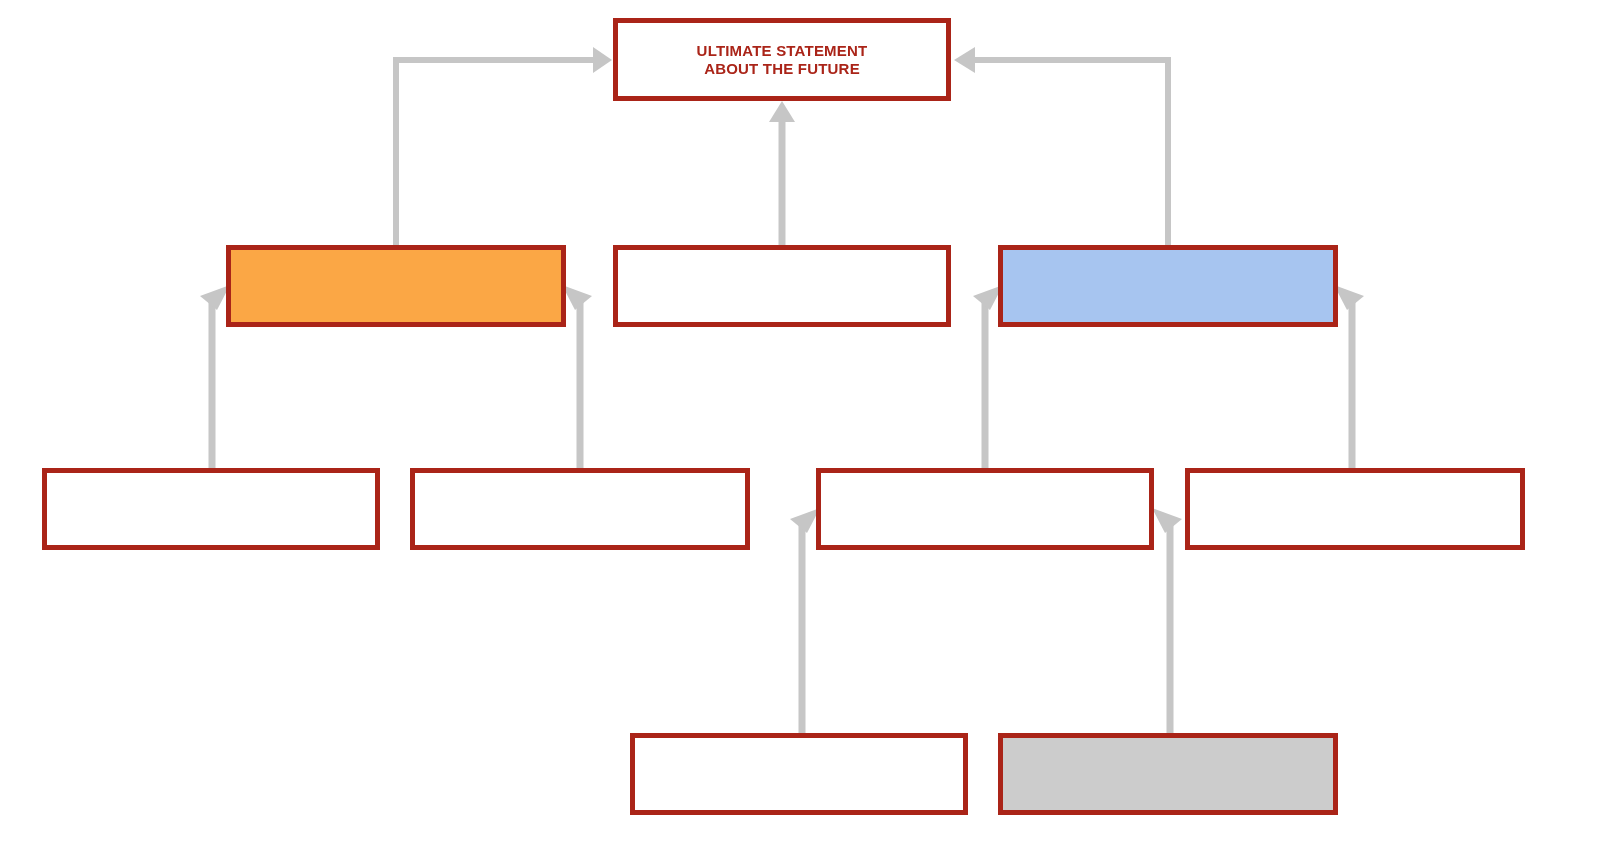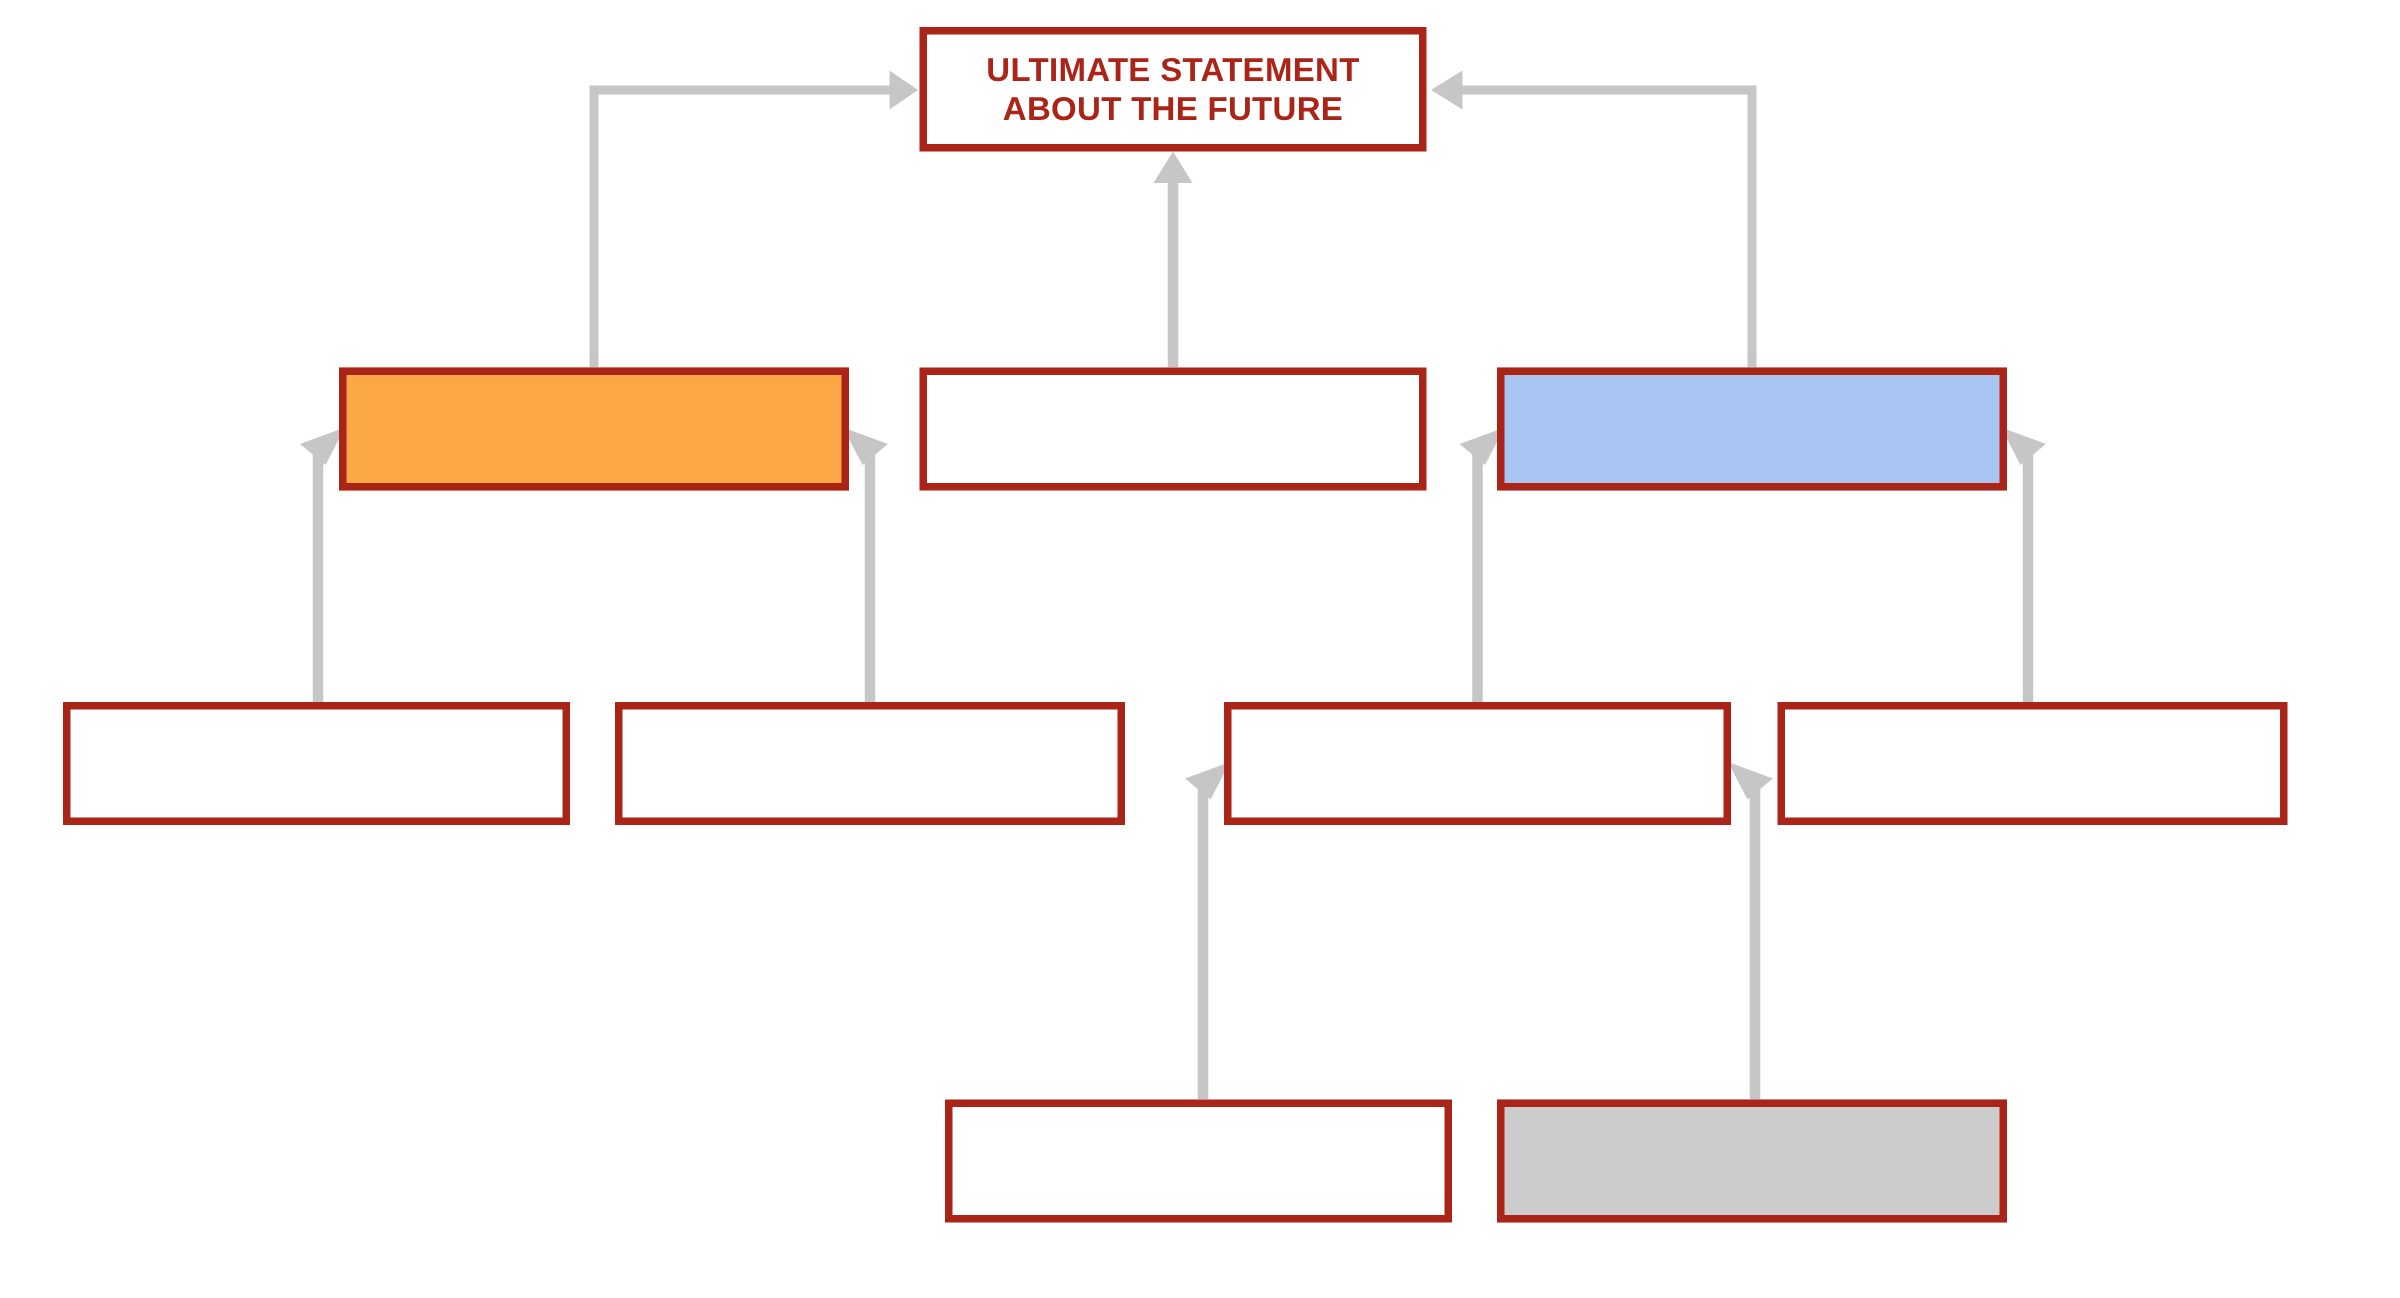--- a/index.html
+++ b/index.html
@@ -32,21 +32,21 @@
     box-sizing: border-box;
     border: 5px solid #AA2418;
     background: #ffffff;
     display: flex;
     align-items: center;
     justify-content: center;
     text-align: center;
     line-height: 1.18;
     color: #AA2418;
     font-weight: bold;
-    font-size: 22px;
+    font-size: 15px;
     letter-spacing: 0.2px;
   }
   .node .label {
     display: block;
     padding: 0 8px;
     white-space: pre-line;
   }
 </style>
 </head>
 <body>

